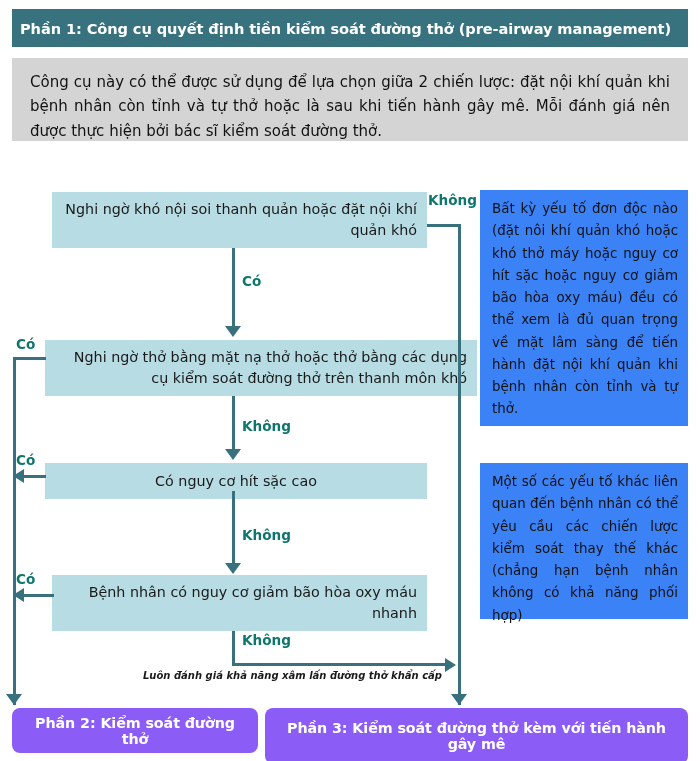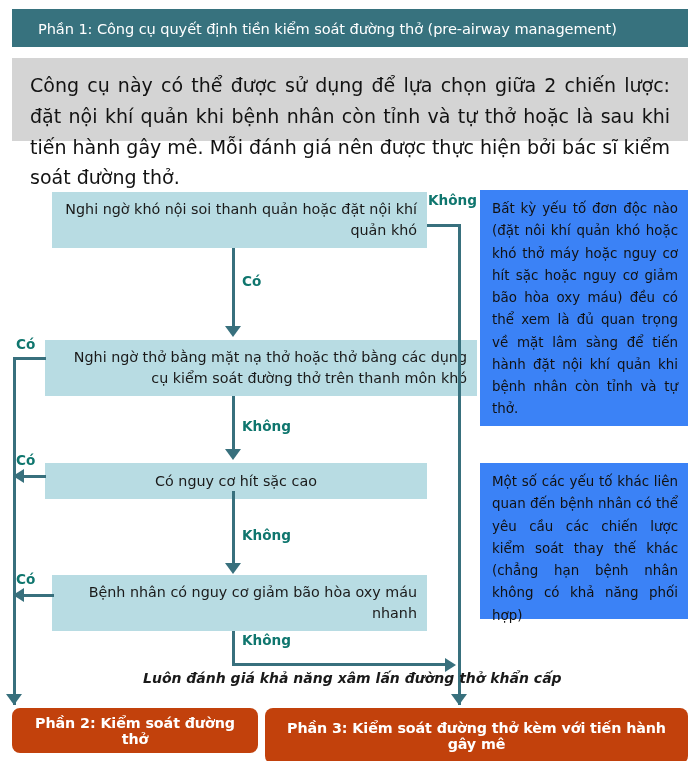--- a/index.html
+++ b/index.html
@@ -19,39 +19,39 @@
   .header-bar {
     position: absolute;
     left: 12px;
     top: 9px;
     width: 676px;
     height: 38px;
     background: #37727e;
     border-radius: 0;
     color: #ffffff;
     font-size: 14.6px;
-    font-weight: normal;
+    font-weight: bold;
     display: flex;
     align-items: center;
-    padding-left: 26px;
+    padding-left: 8px;
     box-sizing: border-box;
     letter-spacing: -0.1px;
   }
 
   
   .intro-block {
     position: absolute;
     left: 12px;
     top: 58px;
     width: 676px;
     height: 83px;
     background: #d4d4d4;
     box-sizing: border-box;
     padding: 12px 18px 0 18px;
-    font-size: 19px;
+    font-size: 15px;
     line-height: 1.62;
     color: #121212;
     text-align: justify;
   }
 
   
   .flow-box {
     position: absolute;
     background: #b8dce3;
     color: #1a1a1a;
@@ -108,21 +108,21 @@
   
   .edge-label {
     position: absolute;
     font-size: 13.6px;
     font-weight: bold;
     color: #0f766e;
     white-space: nowrap;
   }
   .note-italic {
     position: absolute;
-    font-size: 14px;
+    font-size: 10px;
     font-style: italic;
     font-weight: bold;
     color: #1a1a1a;
     white-space: nowrap;
   }
 
   
   .note-panel {
     position: absolute;
     background: #3b82f6;
@@ -132,21 +132,21 @@
     line-height: 1.66;
     color: #111111;
     text-align: justify;
   }
   #note-panel-1 { left: 480px; top: 190px; width: 208px; height: 236px; }
   #note-panel-2 { left: 480px; top: 463px; width: 208px; height: 156px; }
 
   
   .footer-bar {
     position: absolute;
-    background: #c2410c;
+    background: #8b5cf6;
     border-radius: 8px;
     color: #ffffff;
     font-weight: bold;
     font-size: 14.3px;
     display: flex;
     align-items: center;
     justify-content: center;
     text-align: center;
     box-sizing: border-box;
     padding: 12px 8px;

